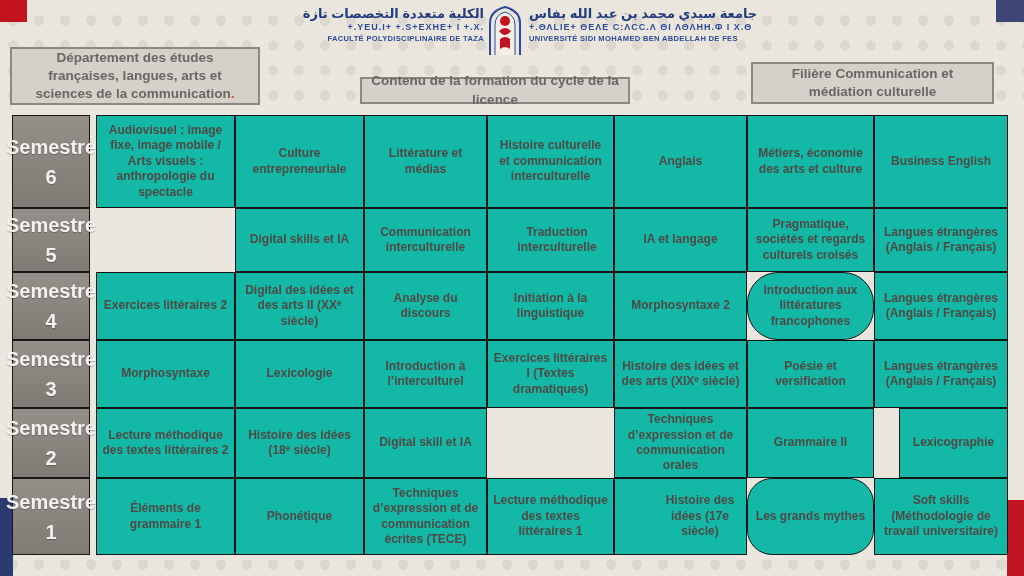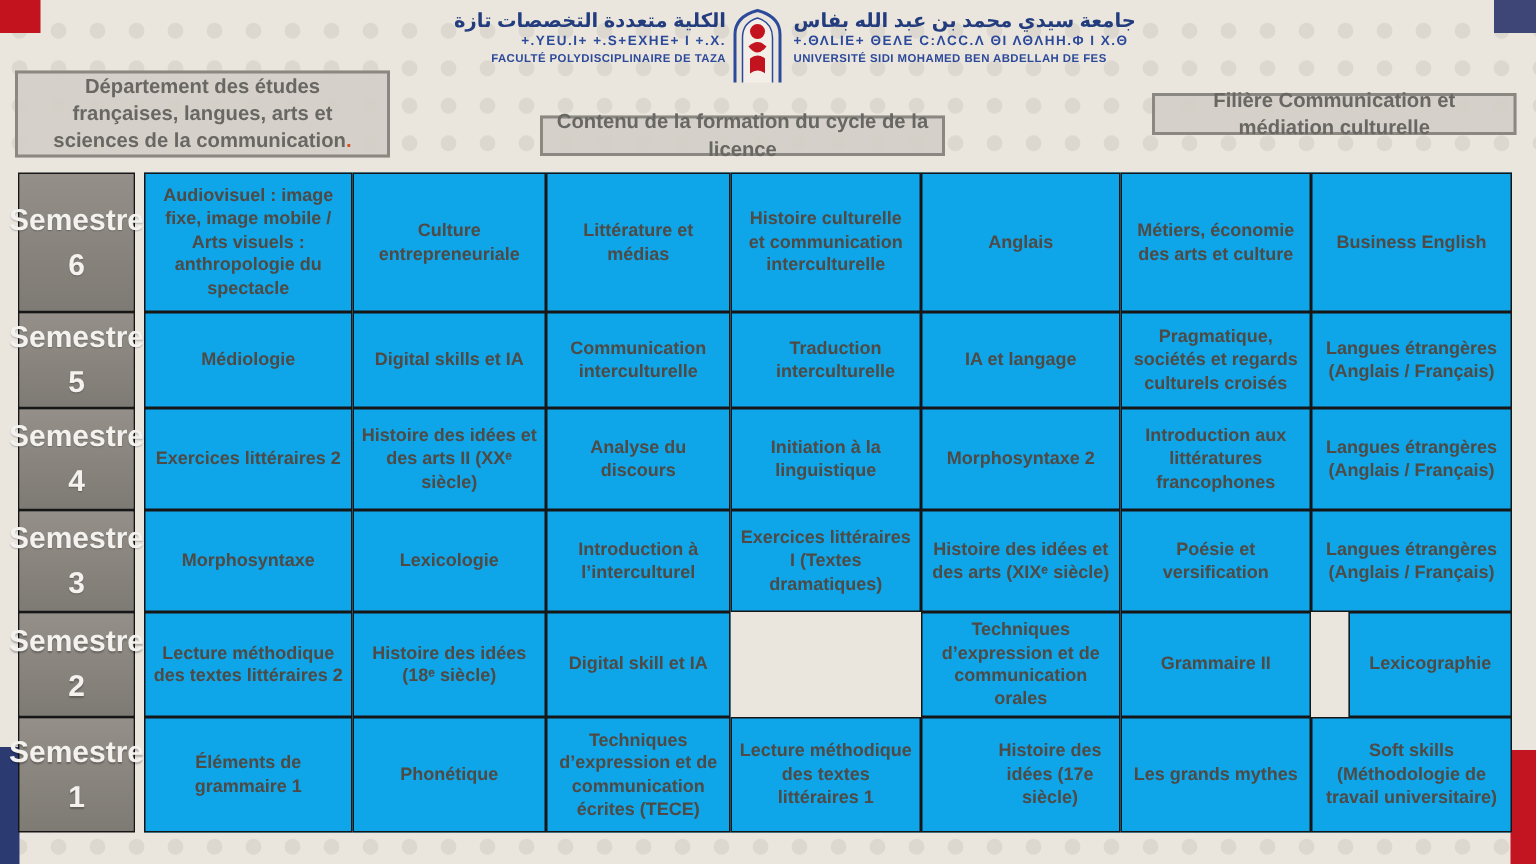--- a/index.html
+++ b/index.html
@@ -41,38 +41,38 @@
     color:#696763;
     font-weight:bold;
     font-size:13.5px;
     text-align:center;
     display:flex; align-items:center; justify-content:center;
     line-height:1.35;
     padding:2px 8px;
   }
   #dept-box { left:10px; top:47px; width:250px; height:58px; }
   #content-box { left:360px; top:77px; width:270px; height:27px; }
-  #filiere-box { left:768px; top:62px; width:243px; height:28px; }
+  #filiere-box { left:751px; top:62px; width:243px; height:42px; }
   .orange-dot { color:#d2542a; font-weight:bold; }
 
   
   #curriculum-table {
     position:absolute; left:12px; top:115px; width:996px; height:440px;
     display:grid;
     grid-template-columns:78px 6px 139px 129px 123px 127px 133px 127px 134px;
     grid-template-rows:93px 64px 68px 68px 70px 77px;
   }
   .cell {
     border:1px solid #161616;
     display:flex; flex-direction:column;
     align-items:center; justify-content:center;
     text-align:center;
   }
   .cell.course {
-    background:#0ea5e9;
+    background:#14b8a6;
     color:#4e4a45;
     font-weight:bold;
     font-size:12px;
     line-height:1.28;
     padding:2px 5px;
   }
   .cell.sem {
     background:linear-gradient(#948f89, #7e7a74);
     color:#f4f2ee;
     font-weight:bold;
@@ -133,37 +133,36 @@
     <div class="cell course" style="grid-area: 1 / 4;">Culture entrepreneuriale</div>
     <div class="cell course" style="grid-area: 1 / 5;">Littérature et médias</div>
     <div class="cell course" style="grid-area: 1 / 6;">Histoire culturelle et communication interculturelle</div>
     <div class="cell course" style="grid-area: 1 / 7;">Anglais</div>
     <div class="cell course" style="grid-area: 1 / 8;">Métiers, économie des arts et culture</div>
     <div class="cell course" style="grid-area: 1 / 9;">Business English</div>
     <div class="cell sem" style="grid-area: 2 / 1;">
       <div>Semestre</div>
       <div>5</div>
     </div>
-    <div class="cell course" style="grid-area: 2 / 3;">Médiologie</div>
     <div class="cell course" style="grid-area: 2 / 4;">Digital skills et IA</div>
     <div class="cell course" style="grid-area: 2 / 5;">Communication interculturelle</div>
     <div class="cell course" style="grid-area: 2 / 6; padding-left: 18px;">Traduction interculturelle</div>
     <div class="cell course" style="grid-area: 2 / 7;">IA et langage</div>
     <div class="cell course" style="grid-area: 2 / 8;">Pragmatique, sociétés et regards culturels croisés</div>
     <div class="cell course" style="grid-area: 2 / 9;">Langues étrangères (Anglais / Français)</div>
     <div class="cell sem" style="grid-area: 3 / 1;">
       <div>Semestre</div>
       <div>4</div>
     </div>
     <div class="cell course" style="grid-area: 3 / 3;">Exercices littéraires 2</div>
-    <div class="cell course" style="grid-area: 3 / 4;">Histoire des idées et des arts II (XXᵉ siècle)</div>
+    <div class="cell course" style="grid-area: 3 / 4;">Digital des idées et des arts II (XXᵉ siècle)</div>
     <div class="cell course" style="grid-area: 3 / 5;">Analyse du discours</div>
     <div class="cell course" style="grid-area: 3 / 6;">Initiation à la linguistique</div>
     <div class="cell course" style="grid-area: 3 / 7;">Morphosyntaxe 2</div>
-    <div class="cell course" style="grid-area: 3 / 8;">Introduction aux littératures francophones</div>
+    <div class="cell course" style="grid-area: 3 / 8; border-radius: 31px;">Introduction aux littératures francophones</div>
     <div class="cell course" style="grid-area: 3 / 9;">Langues étrangères (Anglais / Français)</div>
     <div class="cell sem" style="grid-area: 4 / 1;">
       <div>Semestre</div>
       <div>3</div>
     </div>
     <div class="cell course" style="grid-area: 4 / 3;">Morphosyntaxe</div>
     <div class="cell course" style="grid-area: 4 / 4;">Lexicologie</div>
     <div class="cell course" style="grid-area: 4 / 5;">Introduction à l’interculturel</div>
     <div class="cell course" style="grid-area: 4 / 6;">Exercices littéraires I (Textes dramatiques)</div>
     <div class="cell course" style="grid-area: 4 / 7;">Histoire des idées et des arts (XIXᵉ siècle)</div>
@@ -181,15 +180,15 @@
     <div class="cell course" style="grid-area: 5 / 9; margin-left: 25px;">Lexicographie</div>
     <div class="cell sem" style="grid-area: 6 / 1;">
       <div>Semestre</div>
       <div>1</div>
     </div>
     <div class="cell course" style="grid-area: 6 / 3;">Éléments de grammaire 1</div>
     <div class="cell course" style="grid-area: 6 / 4;">Phonétique</div>
     <div class="cell course" style="grid-area: 6 / 5;">Techniques d’expression et de communication écrites (TECE)</div>
     <div class="cell course" style="grid-area: 6 / 6;">Lecture méthodique des textes littéraires 1</div>
     <div class="cell course" style="grid-area: 6 / 7; padding-left: 44px;">Histoire des idées (17e siècle)</div>
-    <div class="cell course" style="grid-area: 6 / 8;">Les grands mythes</div>
+    <div class="cell course" style="grid-area: 6 / 8; border-radius: 25px;">Les grands mythes</div>
     <div class="cell course" style="grid-area: 6 / 9;">Soft skills (Méthodologie de travail universitaire)</div>
   </div>
 
 </body></html>

